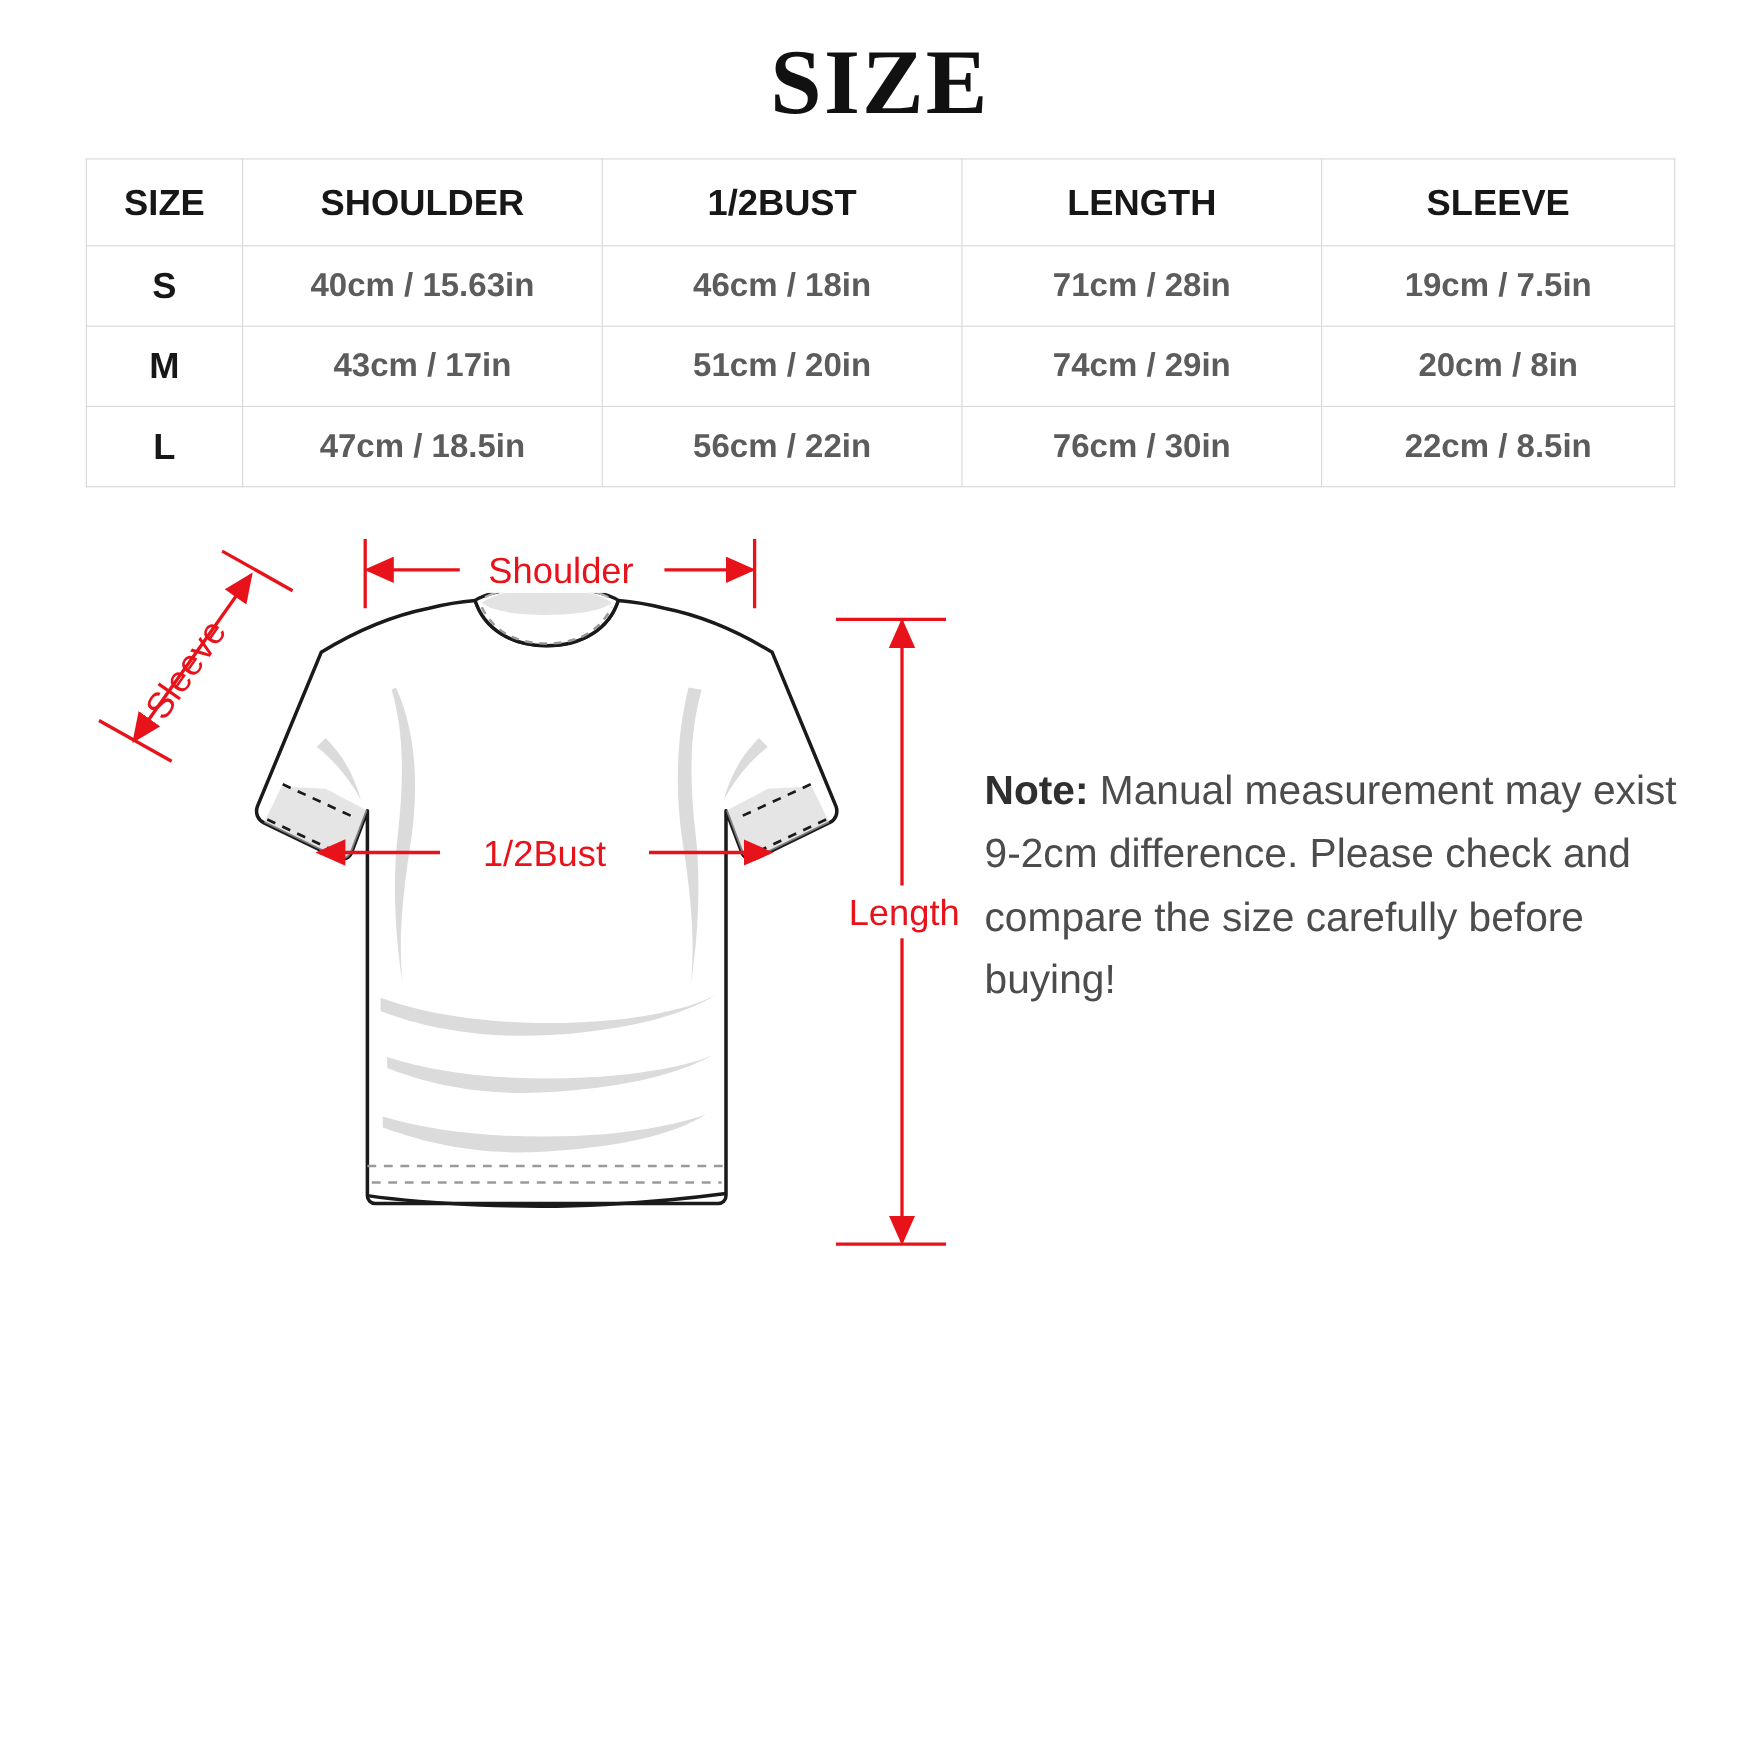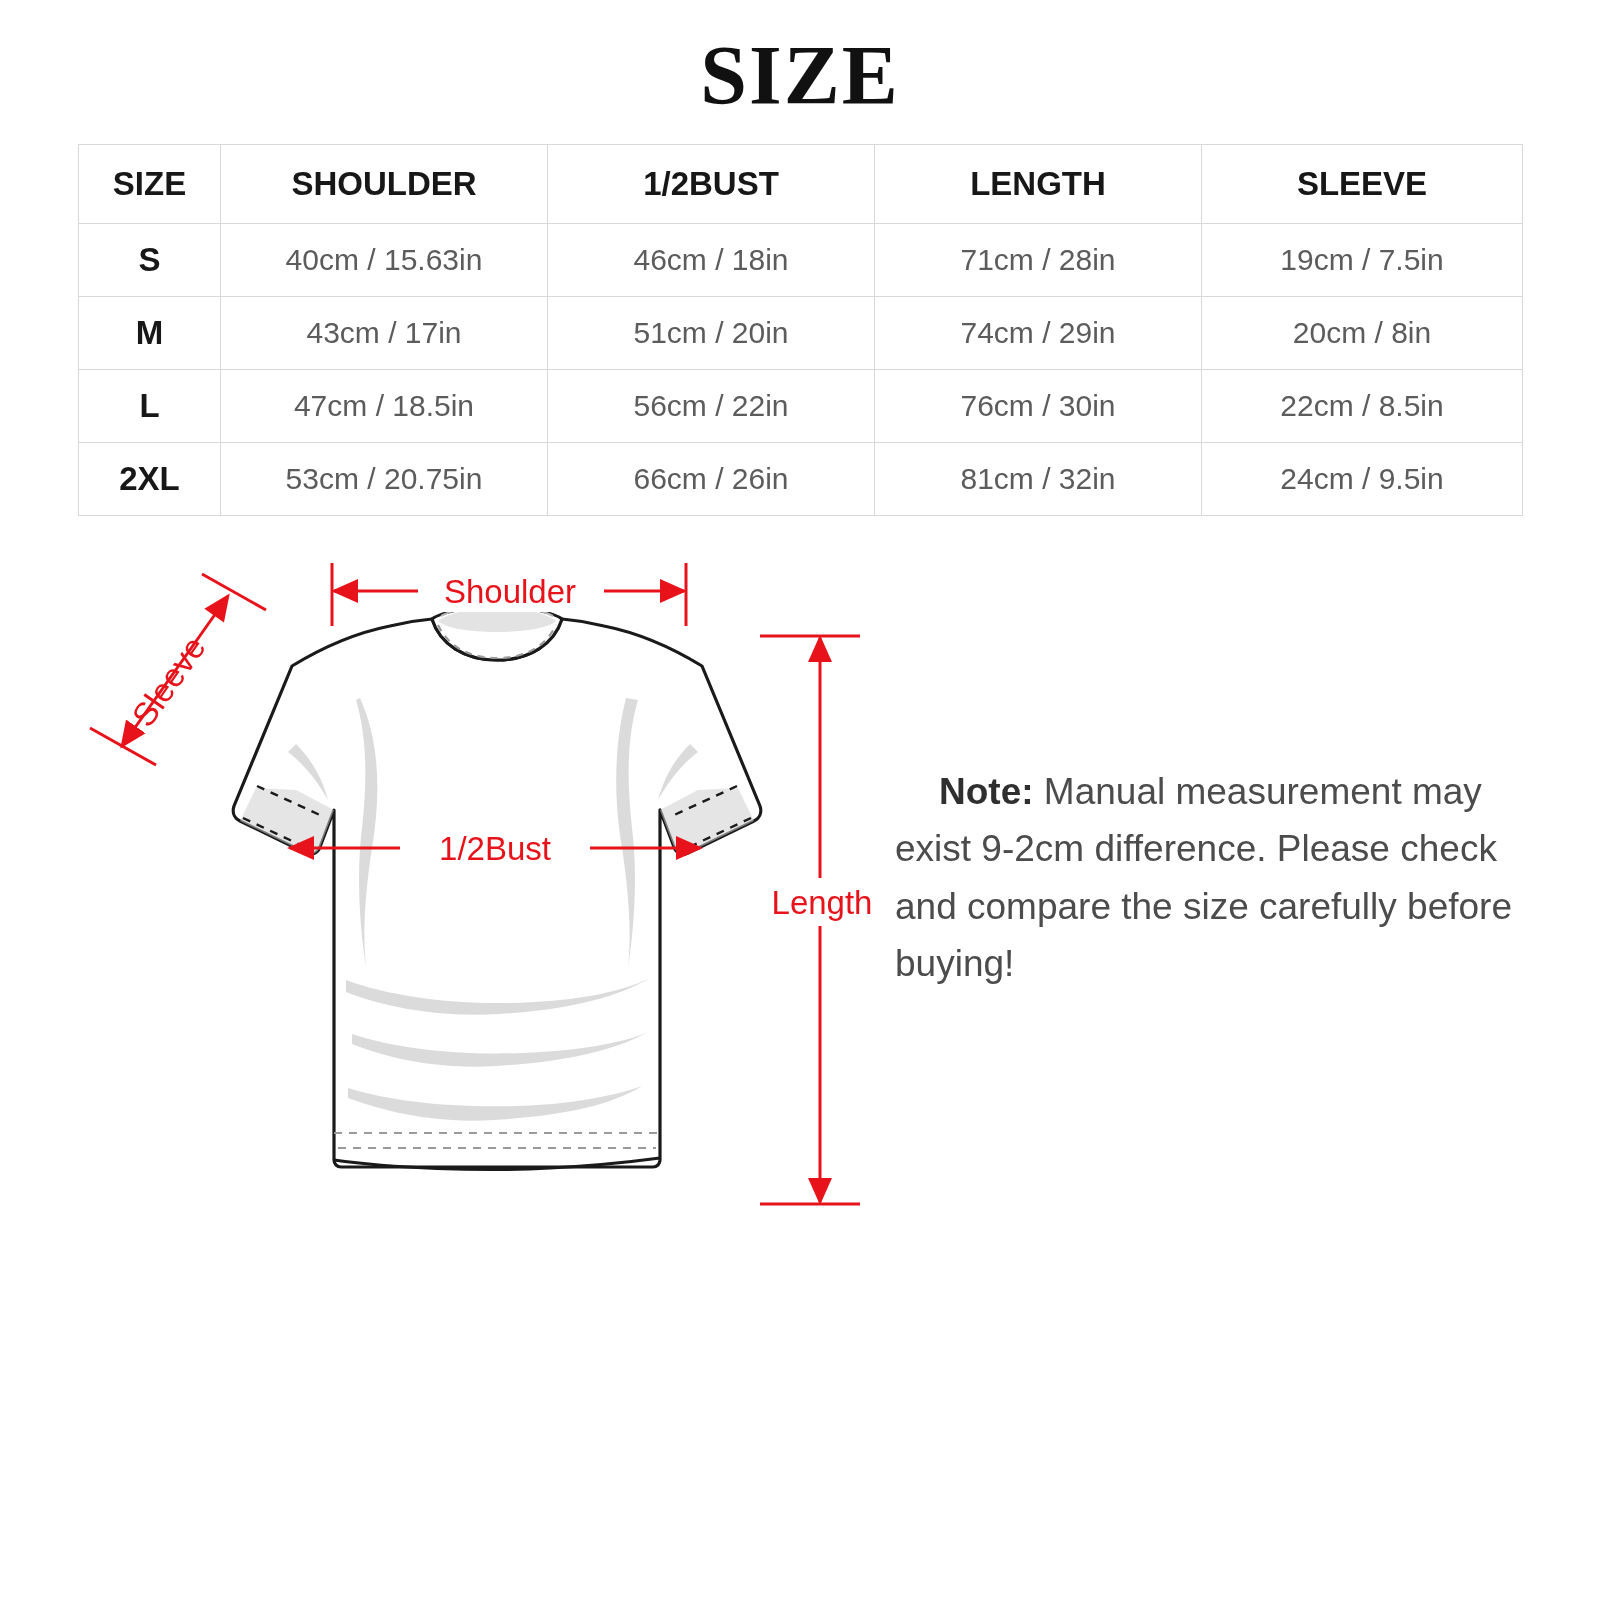--- a/index.html
+++ b/index.html
@@ -50,21 +50,21 @@
     height: 76px;
   }
   table.size-table td.sz {
     font-size: 33px;
     font-weight: bold;
     color: #171717;
   }
   table.size-table td.val {
     font-size: 30px;
     color: #5c5c5c;
-    font-weight: normal;
+    font-weight: bold;
   }
   col.c-size   { width: 142px; }
   col.c-shoul  { width: 327px; }
   col.c-bust   { width: 327px; }
   col.c-length { width: 327px; }
   col.c-sleeve { width: 321px; }
 
   
   .lower {
     position: relative;
@@ -81,21 +81,20 @@
     left: 895px;
     top: 215px;
     width: 650px;
     font-size: 37px;
     line-height: 1.55;
     color: #4c4c4c;
   }
   .note b {
     color: #2f2f2f;
     font-weight: bold;
-    margin-left: 44px;
   }
 </style>
 </head>
 <body>
 
 <div class="title">SIZE</div>
 
 <div class="table-wrap">
   <table class="size-table">
     <colgroup>
@@ -128,27 +127,20 @@
         <td class="val">51cm / 20in</td>
         <td class="val">74cm / 29in</td>
         <td class="val">20cm / 8in</td>
       </tr>
       <tr>
         <td class="sz">L</td>
         <td class="val">47cm / 18.5in</td>
         <td class="val">56cm / 22in</td>
         <td class="val">76cm / 30in</td>
         <td class="val">22cm / 8.5in</td>
-      </tr>
-      <tr>
-        <td class="sz">2XL</td>
-        <td class="val">53cm / 20.75in</td>
-        <td class="val">66cm / 26in</td>
-        <td class="val">81cm / 32in</td>
-        <td class="val">24cm / 9.5in</td>
       </tr>
     </tbody>
   </table>
 </div>
 
 <div class="lower">
 
   <svg class="shirt-svg" width="840" height="760" viewBox="0 0 840 760">
     <defs>
       <marker id="arrR" markerWidth="10" markerHeight="10" refX="8" refY="4" orient="auto">

